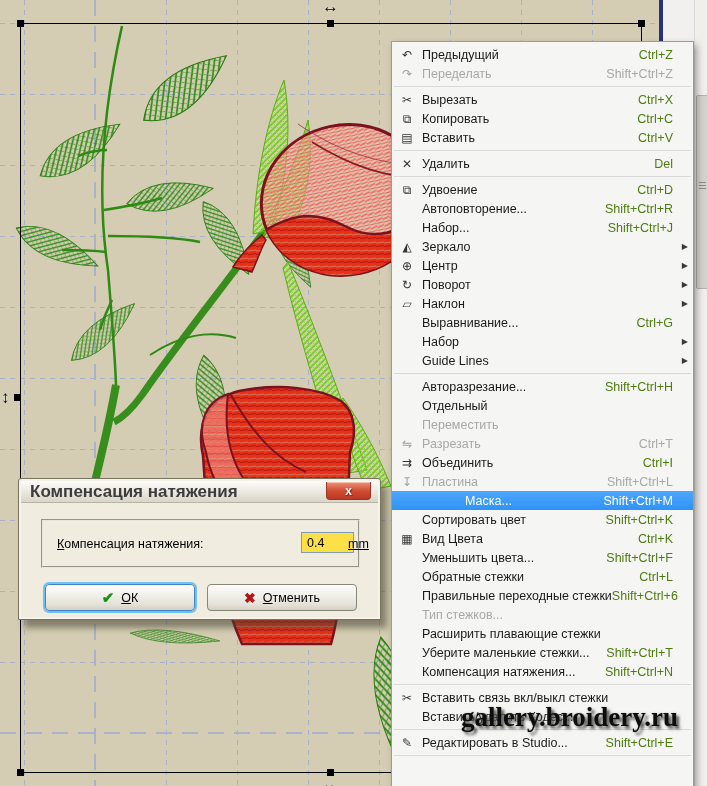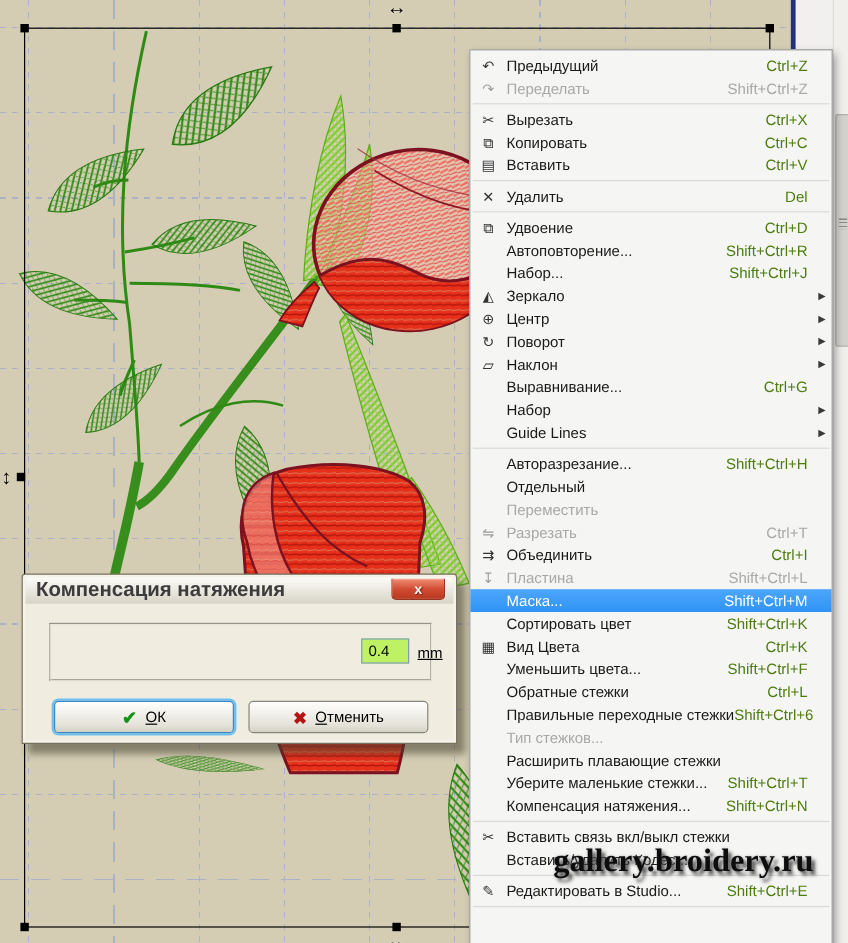--- a/index.html
+++ b/index.html
@@ -30,21 +30,21 @@
      box-shadow:3px 4px 7px rgba(0,0,0,.35);z-index:50;padding-top:3px;
      box-sizing:border-box;font-size:12.5px;color:#1a1a1a;}
   .mi{height:19px;display:flex;align-items:center;padding-right:5px;cursor:default;}
   .mi-icon{width:30px;text-align:center;font-size:12px;color:#333;flex:0 0 30px;}
   .mi-label{white-space:nowrap;}
   .mi-spacer{flex:1;}
   .mi-shortcut{white-space:nowrap;color:#4d7c0f;padding-right:4px;}
   .mi-arrow{width:11px;font-size:8px;color:#3a3a3a;text-align:right;flex:0 0 11px;}
   .mi.disabled .mi-label,.mi.disabled .mi-shortcut{color:#a8a8a8;text-align:right;}
   .mi.disabled .mi-icon{opacity:.45;}
-  .mi.highlight{background:linear-gradient(to bottom,#4da6fd,var(--accent,#2f93f4));}
+  .mi.highlight{background:linear-gradient(to bottom,#4da6fd,var(--accent,#2f93f4));padding-left:43px;}
   .mi.highlight .mi-label,.mi.highlight .mi-shortcut,
   .mi.highlight .mi-arrow,.mi.highlight .mi-icon{color:#fff;}
   .mi-sep{height:1px;background:#d9d9d9;margin:3px 2px;}
 
   
   #watermark{position:absolute;left:461px;top:702px;z-index:60;
      font-family:"Liberation Serif",serif;font-weight:bold;font-size:27px;
      color:#0d0d0d;white-space:nowrap;
      text-shadow:3px 3px 3px rgba(70,70,70,.9),0 0 2px rgba(130,130,130,.6);}
 
@@ -61,22 +61,22 @@
      background:linear-gradient(to bottom,#f09076,#cf4a30 55%,#b93a22);
      border:1px solid #9c3220;border-radius:0 0 4px 4px;border-top:none;
      display:flex;align-items:center;justify-content:center;
      box-shadow:inset 0 1px 0 rgba(255,255,255,.45);cursor:default;}
   .dlg-close span{color:#f2f2f2;font-weight:bold;font-size:12px;line-height:1;
      text-shadow:1px 1px 1px #7e2413;}
   .dlg-group{position:absolute;left:22px;top:40px;width:319px;height:49px;
      border:2px groove #e9e6d8;display:flex;align-items:center;box-sizing:border-box;}
   .dlg-group label{padding-left:14px;color:#000;}
   .mn{text-decoration:underline;}
-  .dlg-input{position:absolute;left:258px;top:11px;width:40px;height:21px;
-     border:1px solid #7f9db9;background:#bef264;font:12.5px "Liberation Sans",sans-serif;
+  .dlg-input{position:absolute;left:258px;top:11px;width:53px;height:21px;
+     border:1px solid #7f9db9;background:#fde047;font:12.5px "Liberation Sans",sans-serif;
      padding:0 0 0 5px;box-sizing:border-box;}
   .dlg-unit{position:absolute;left:305px;top:16px;text-decoration:underline;}
   .dlg-buttons{position:absolute;left:0;top:105px;width:100%;display:flex;
      justify-content:flex-start;}
   .btn{height:27px;border-radius:4px;font:12.5px "Liberation Sans",sans-serif;
      background:linear-gradient(to bottom,#fefefd,#e3e1d7 80%,#d2cfc2);
      border:1px solid #88867a;display:flex;align-items:center;justify-content:center;
      gap:7px;cursor:default;color:#000;}
   .btn.ok{position:absolute;left:26px;width:150px;
      border:1px solid #3f87c2;box-shadow:0 0 0 2px #6fc0ee,inset 0 1px 0 #fff;}
@@ -216,20 +216,21 @@
   </div>
 
   <div id="dialog">
     <div class="dlg-titlebar">
       <span class="dlg-title">Компенсация натяжения</span>
       <div class="dlg-close">
         <span>x</span>
       </div>
     </div>
     <div class="dlg-group">
+      <label><span class="mn">К</span><span>омпенсация натяжения:</span></label>
       <input class="dlg-input" value="0.4" style="">
       <span class="dlg-unit">mm</span>
     </div>
     <div class="dlg-buttons">
       <button class="btn ok">
         <span class="chk">✔</span>
         <span><span class="mn">О</span><span>К</span></span>
       </button>
       <button class="btn cancel">
         <span class="xx">✖</span>

